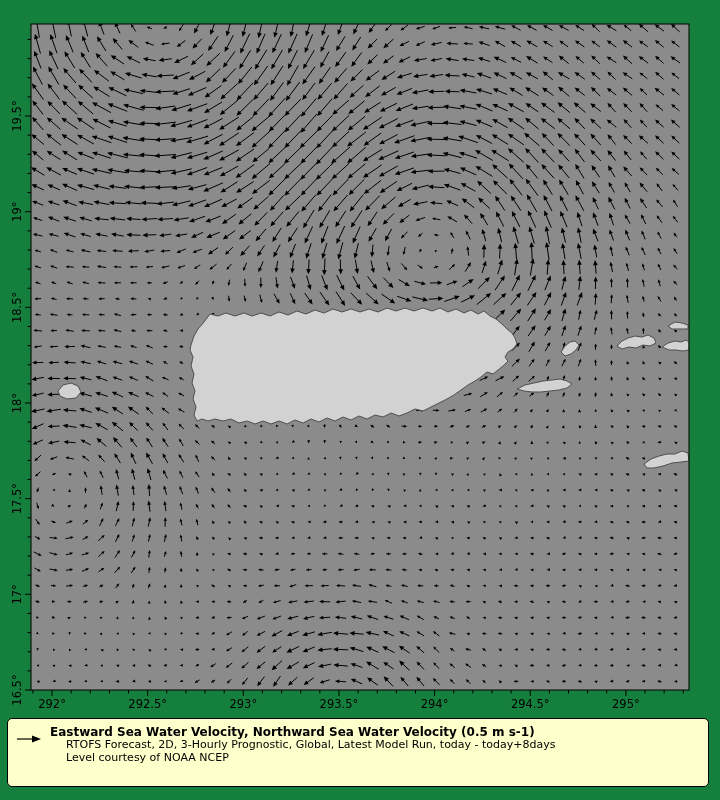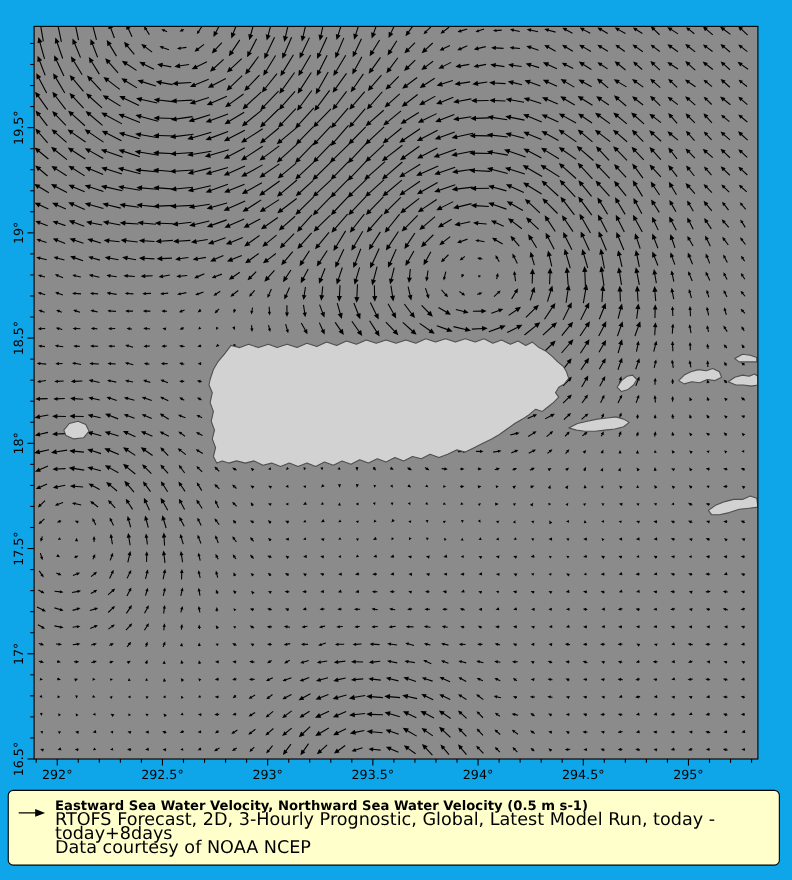--- a/index.html
+++ b/index.html
@@ -1,25 +1,25 @@
 <!DOCTYPE html>
 <html><head>
 <meta charset="utf-8">
 <style>
   html,body{margin:0;padding:0;background:#ffffff;}
-  .figure{position:relative;width:720px;height:800px;background:#0ea5e9;
+  .figure{position:relative;width:720px;height:800px;background:#15803d;
           font-family:"DejaVu Sans", sans-serif;overflow:hidden;}
   #plot-svg{position:absolute;left:0;top:0;}
   .legend{position:absolute;left:7px;top:718px;width:702px;height:69px;
           box-sizing:border-box;border:1px solid #000;border-radius:5px;
           display:flex;align-items:flex-start;padding:7px 10px 4px 8px;}
   .legend-arrow-wrap{flex:0 0 auto;margin:3px 8px 0 0;width:26px;}
   .legend-text{flex:1 1 auto;}
   .legend-title{font-weight:bold;font-size:12px;line-height:13px;color:#000;}
-  .legend-line{font-size:16px;line-height:12.6px;color:#000;}
+  .legend-line{font-size:11px;line-height:12.6px;color:#000;margin-left:16px;}
 </style>
 </head>
 <body>
 
 <div class="figure">
   <svg id="plot-svg" width="720" height="800" xmlns="http://www.w3.org/2000/svg">
       <defs>
         <clipPath id="plotclip">
           <rect x="31" y="24" width="658" height="666"></rect>
         </clipPath>
@@ -133,16 +133,16 @@
   <div class="legend" id="legend-box" style="background: rgb(255, 255, 204); border-color: rgb(0, 0, 0);">
     <div class="legend-arrow-wrap">
       <svg width="26" height="10" xmlns="http://www.w3.org/2000/svg">
         <line x1="1" y1="5" x2="17" y2="5" stroke="#000" stroke-width="1.2"></line>
         <polygon points="16,1.5 25,5 16,8.5" fill="#000"></polygon>
       </svg>
     </div>
     <div class="legend-text">
       <div class="legend-title">Eastward Sea Water Velocity, Northward Sea Water Velocity (0.5 m s-1)</div>
       <div class="legend-line">RTOFS Forecast, 2D, 3-Hourly Prognostic, Global, Latest Model Run, today - today+8days</div>
-      <div class="legend-line">Data courtesy of NOAA NCEP</div>
+      <div class="legend-line">Level courtesy of NOAA NCEP</div>
     </div>
   </div>
 </div>
 
 </body></html>

